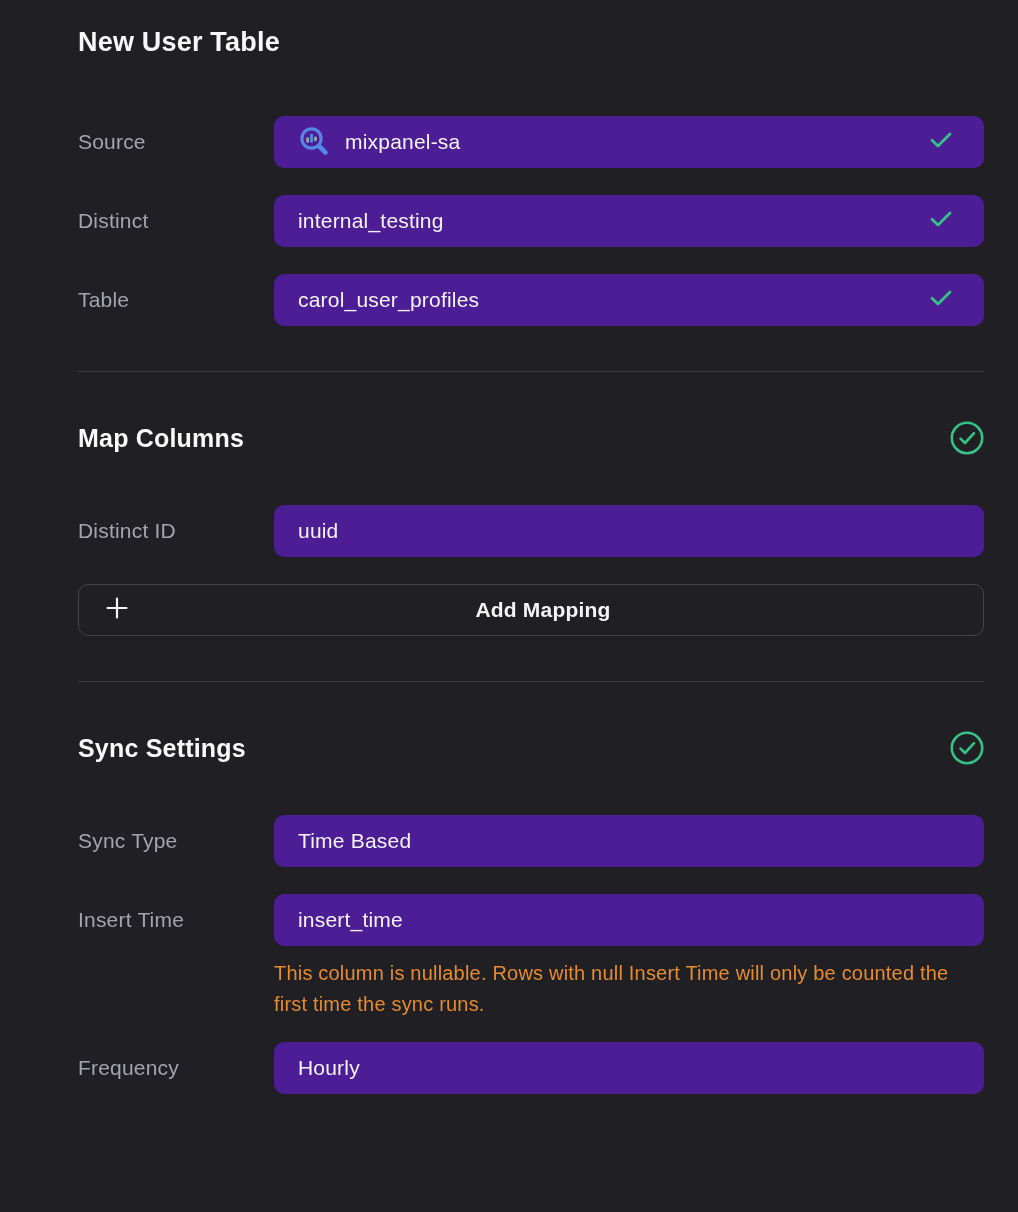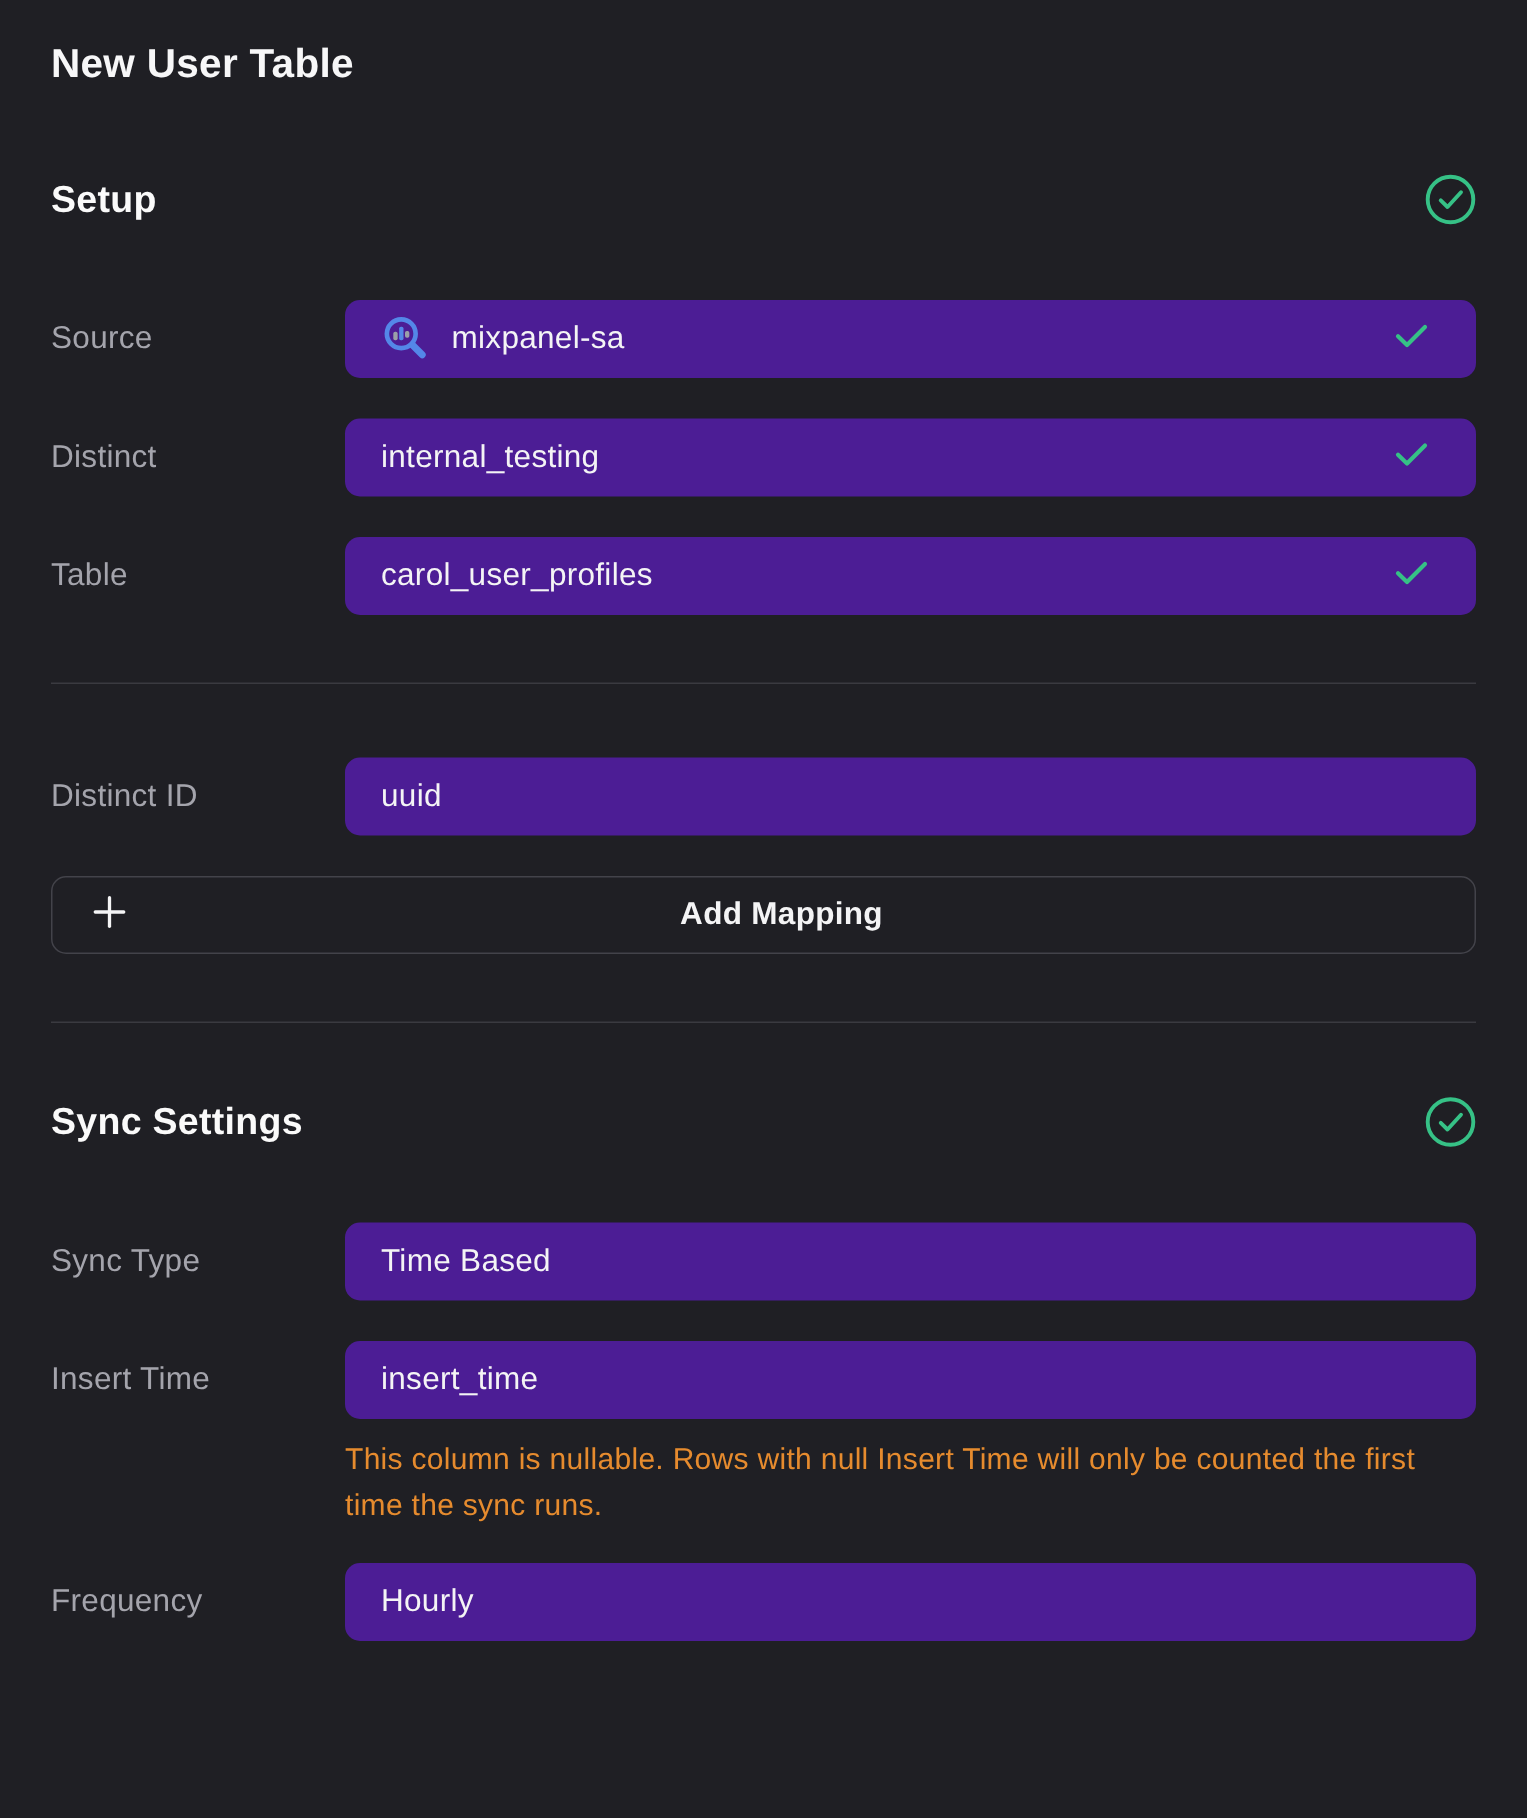--- a/index.html
+++ b/index.html
@@ -4,21 +4,21 @@
 <style>
   * { margin: 0; padding: 0; box-sizing: border-box; }
   html, body { width: 1018px; }
   body {
     height: 1212px;
     background: #1f1f24;
     font-family: "Liberation Sans", "DejaVu Sans", sans-serif;
     color: #f4f4f5;
     overflow: hidden;
   }
-  .panel { padding: 26px 34px 0 34px; }
+  .panel { padding: 26px 34px 0 34px; margin-left: 44px; }
 
   .page-title {
     font-size: 27px;
     font-weight: 700;
     color: #f7f7f8;
     line-height: 32px;
     letter-spacing: 0.2px;
     margin-bottom: 58px;
   }
 
@@ -114,29 +114,20 @@
   .row-after-warning { margin-top: 22px; }
 </style>
 </head>
 <body>
 
 <div class="panel">
 
   <div class="page-title">New User Table</div>
 
   <div class="section">
-    <div class="section-header">
-      <div class="section-title">Setup</div>
-      <span>
-        <svg class="check-circle" viewBox="0 0 34 34" fill="none">
-          <circle cx="17" cy="17" r="15.2" stroke="#36c186" stroke-width="2.6"></circle>
-          <path d="M10.5 17.6 L15 22 L24 12.2" stroke="#36c186" stroke-width="2.6" stroke-linecap="round" stroke-linejoin="round"></path>
-        </svg>
-      </span>
-    </div>
 
     <div class="form-row">
       <div class="row-label">Source</div>
       <div class="field-col">
         <div class="field">
           <span class="field-icon">
             <svg viewBox="0 0 34 34" fill="none">
               <circle cx="13.5" cy="13.5" r="9.6" stroke="#5487e8" stroke-width="3.1"></circle>
               <rect x="8.2" y="12.2" width="2.9" height="5.6" rx="1.2" fill="#9aa0a8"></rect>
               <rect x="12.1" y="8.8" width="2.9" height="9" rx="1.2" fill="#5487e8"></rect>
@@ -179,20 +170,29 @@
             </svg>
           </span>
         </div>
       </div>
     </div>
   </div>
 
   <hr class="divider">
 
   <div class="section">
+    <div class="section-header">
+      <div class="section-title">Map Columns</div>
+      <span>
+        <svg class="check-circle" viewBox="0 0 34 34" fill="none">
+          <circle cx="17" cy="17" r="15.2" stroke="#36c186" stroke-width="2.6"></circle>
+          <path d="M10.5 17.6 L15 22 L24 12.2" stroke="#36c186" stroke-width="2.6" stroke-linecap="round" stroke-linejoin="round"></path>
+        </svg>
+      </span>
+    </div>
 
     <div class="form-row">
       <div class="row-label">Distinct ID</div>
       <div class="field-col">
         <div class="field">
           <span class="field-value">uuid</span>
         </div>
       </div>
     </div>
 

